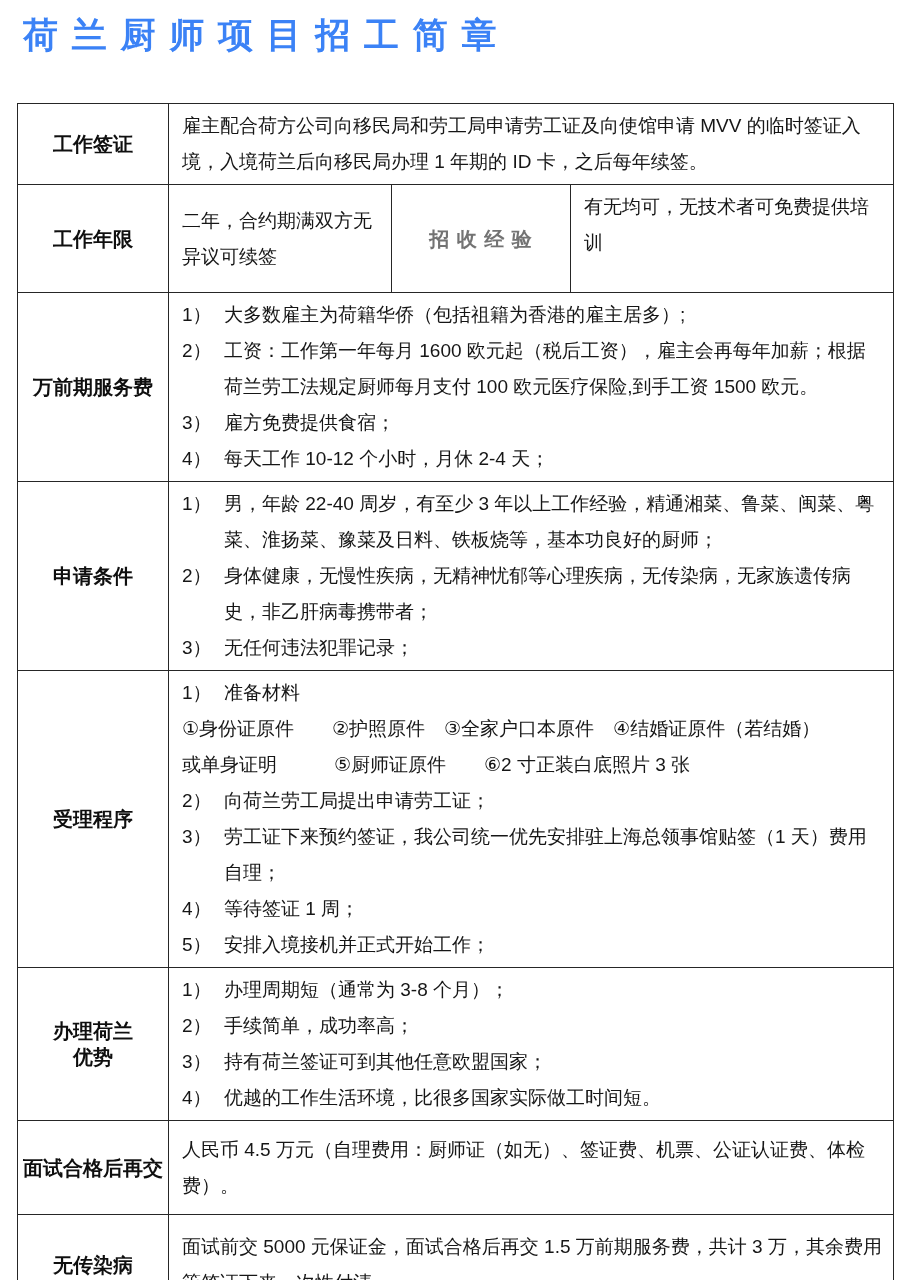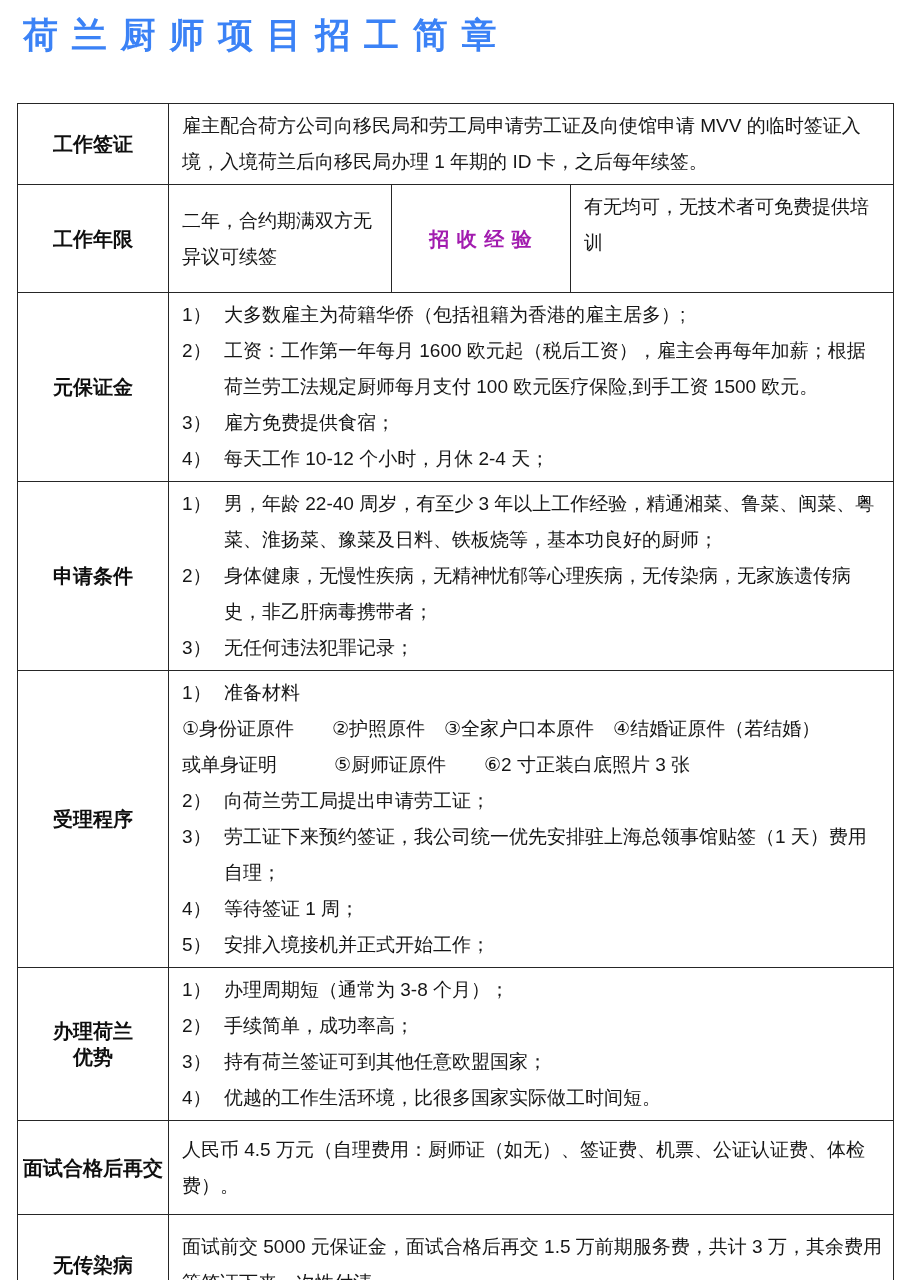--- a/index.html
+++ b/index.html
@@ -43,21 +43,21 @@
     line-height:36px;
     vertical-align:middle;
     padding:4px 10px 4px 13px;
   }
   td.cell.head{
     font-weight:bold;
     font-size:20px;
     text-align:center;
     letter-spacing:1px;
     padding:4px 2px;
-    color:#a21caf;
+    color:#737373;
   }
   td.cell.top{
     vertical-align:top;
   }
   .li{padding-left:42px;}
   .li .marker{display:inline-block;width:42px;margin-left:-42px;}
   .p{}
   .doc-footer{
     text-align:center;
     font-size:17px;
@@ -85,21 +85,21 @@
             <div class="p">雇主配合荷方公司向移民局和劳工局申请劳工证及向使馆申请 MVV 的临时签证入境，入境荷兰后向移民局办理 1 年期的 ID 卡，之后每年续签。</div>
           </td>
         </tr>
         <tr style="height: 108px;">
           <td class="label">工作年限</td>
           <td class="cell">二年，合约期满双方无异议可续签</td>
           <td class="cell head">招 收 经 验</td>
           <td class="cell top">有无均可，无技术者可免费提供培训</td>
         </tr>
         <tr style="height: 168px;">
-          <td class="label">元保证金</td>
+          <td class="label">万前期服务费</td>
           <td colspan="3" class="content">
             <div class="li"><span class="marker">1）</span>大多数雇主为荷籍华侨（包括祖籍为香港的雇主居多）;</div>
             <div class="li"><span class="marker">2）</span>工资：工作第一年每月 1600 欧元起（税后工资），雇主会再每年加薪；根据荷兰劳工法规定厨师每月支付 100 欧元医疗保险,到手工资 1500 欧元。</div>
             <div class="li"><span class="marker">3）</span>雇方免费提供食宿；</div>
             <div class="li"><span class="marker">4）</span>每天工作 10-12 个小时，月休 2-4 天；</div>
           </td>
         </tr>
         <tr style="height: 158px;">
           <td class="label">申请条件</td>
           <td colspan="3" class="content">

